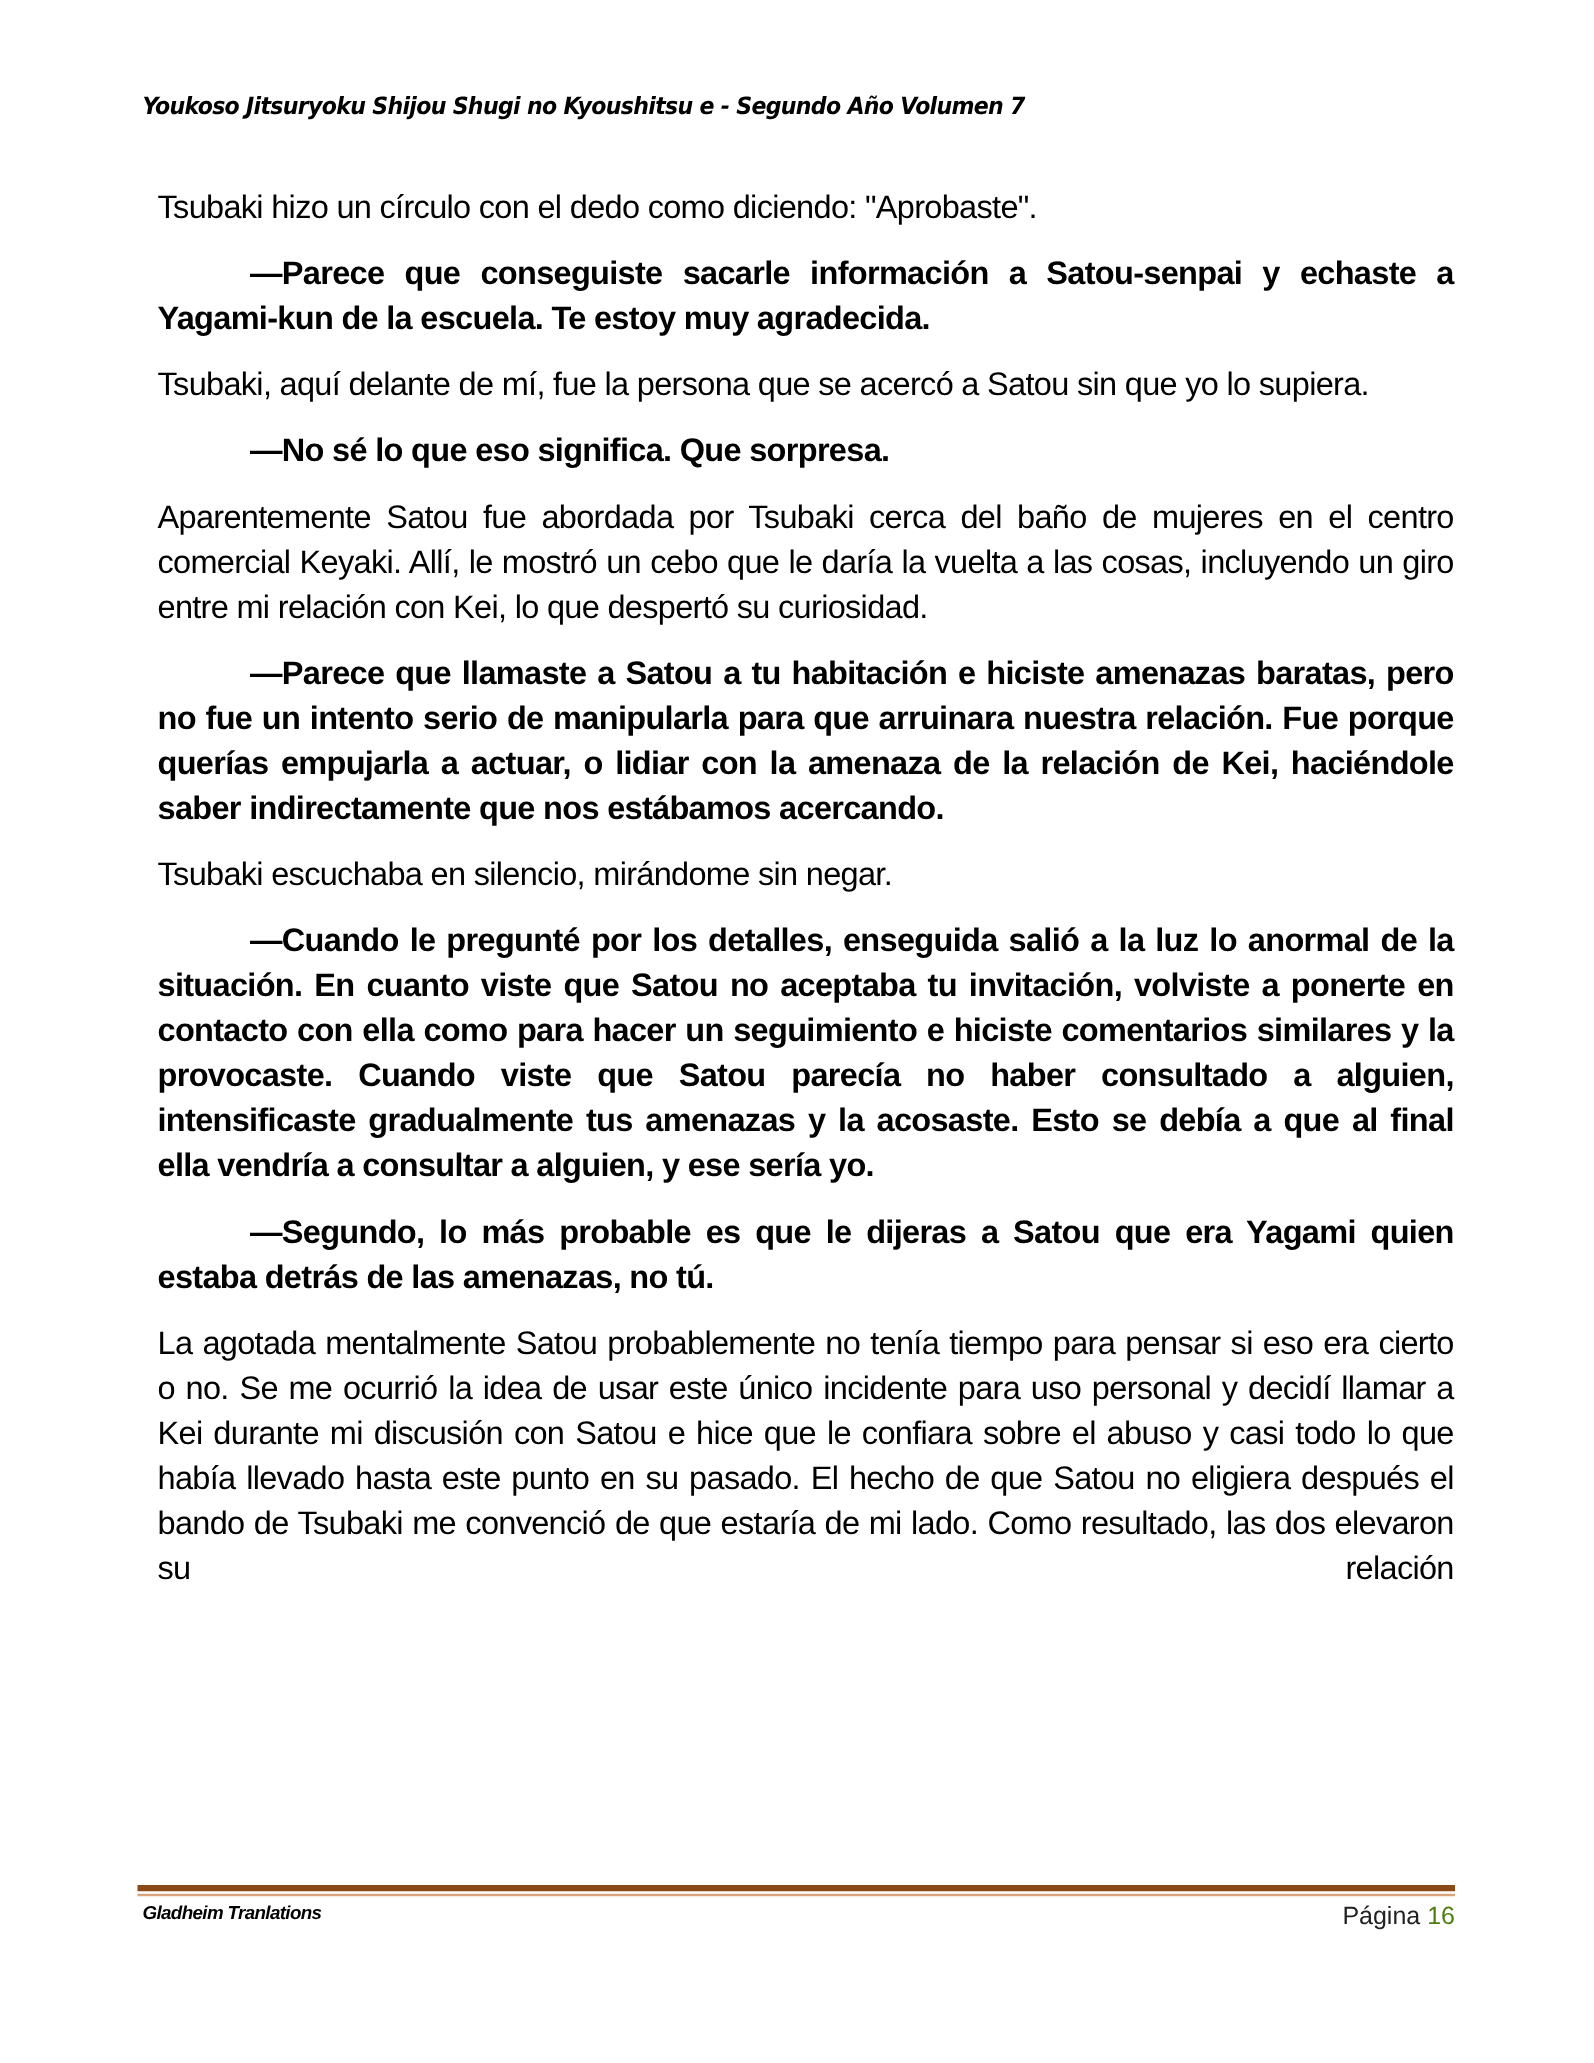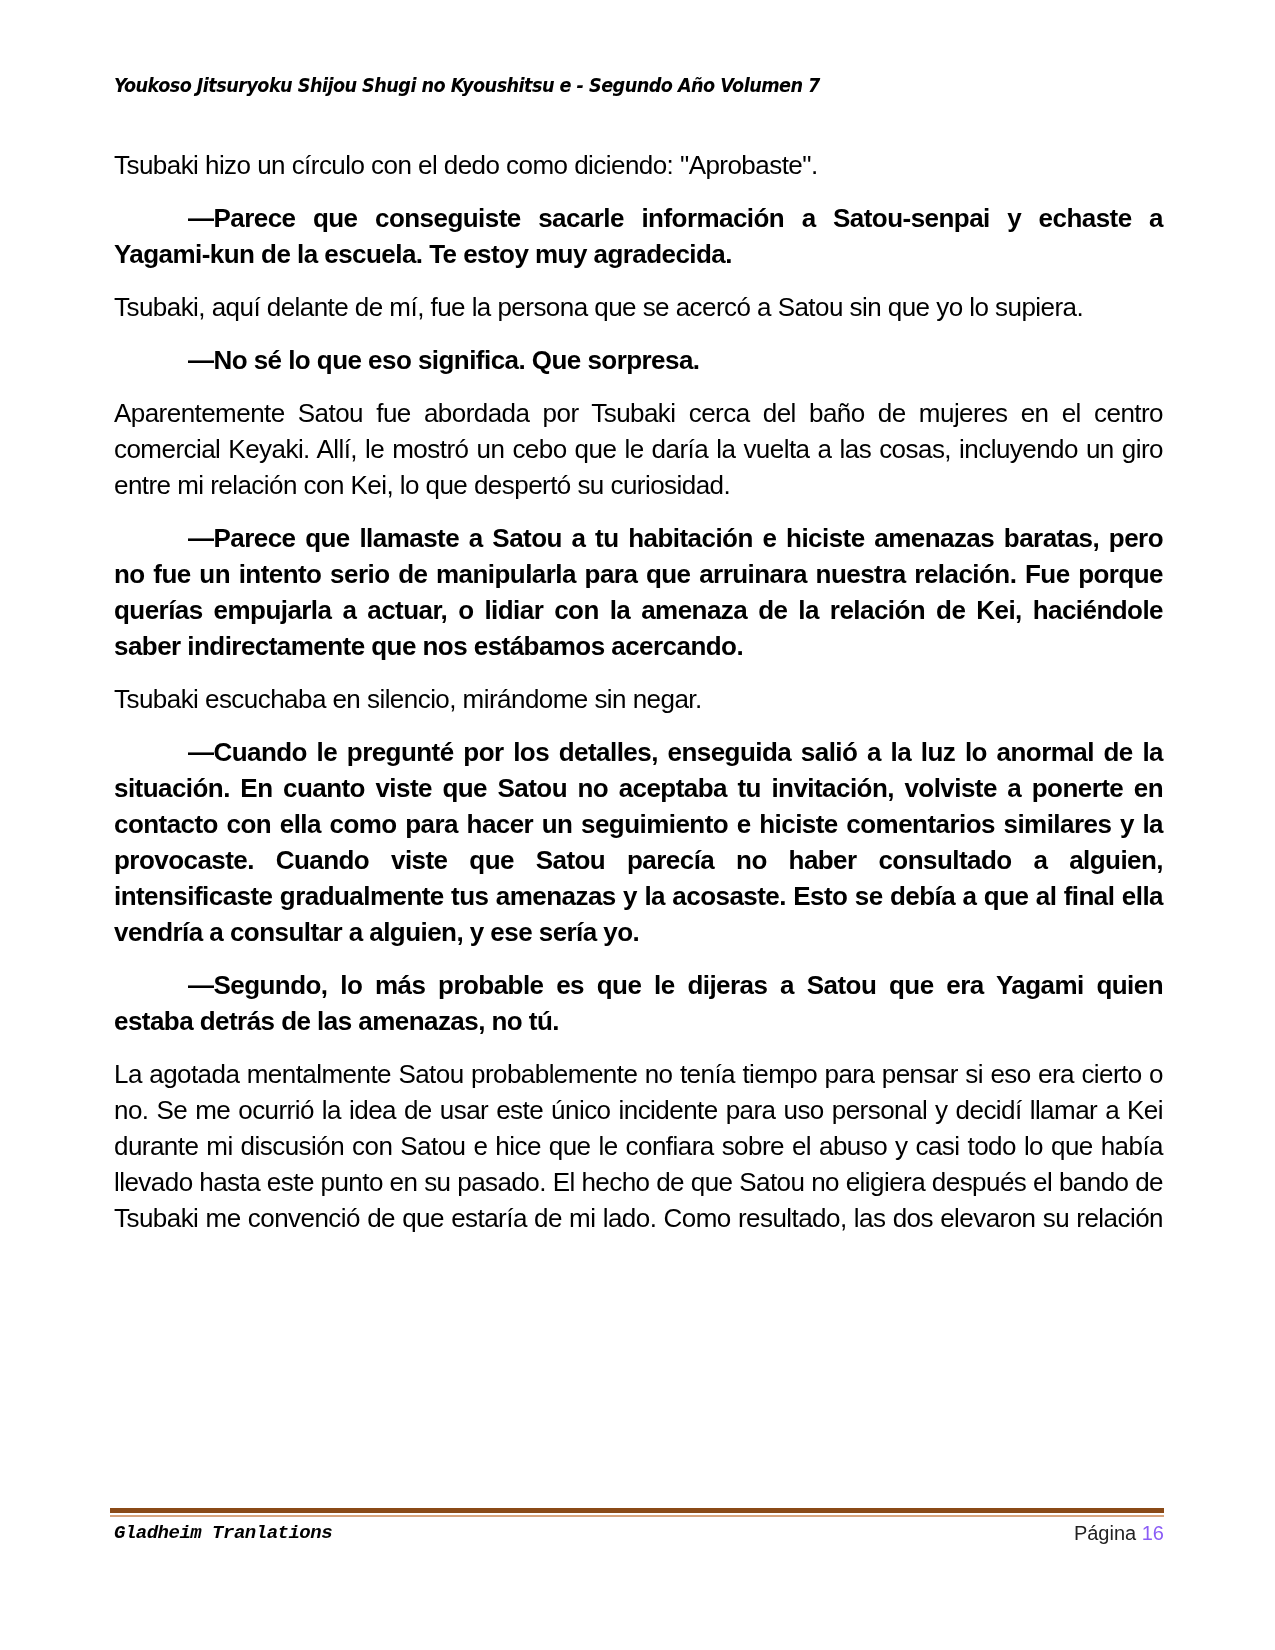--- a/index.html
+++ b/index.html
@@ -8,41 +8,41 @@
     position: absolute; left: 114px; top: 74px; width: 1050px;
     font-family: "DejaVu Sans", sans-serif; font-weight: bold; font-style: italic;
     font-size: 19px; letter-spacing: -0.6px; white-space: nowrap;
     transform: scaleX(0.93); transform-origin: left center;
   }
   .body-text {
     position: absolute; left: 114px; top: 147px; width: 1049px;
     font-family: "Liberation Sans", sans-serif; font-size: 26px; line-height: 36px;
     letter-spacing: -0.55px;
   }
-  .body-text p { margin: 0 0 17px 0; text-align: justify; }
+  .body-text p { margin: 0 0 17px 12px; text-align: justify; }
   .body-text p.dialogue { text-indent: 74px; font-weight: bold; }
   .body-text p.last { text-align-last: justify; }
   .footer-rule {
     position: absolute; left: 110px; top: 1508px; width: 1054px; height: 5px;
     background: #8a4a17;
   }
   .footer-rule2 {
     position: absolute; left: 110px; top: 1515px; width: 1054px; height: 2px;
     background: #d8a47c;
   }
   .footer-left {
     position: absolute; left: 114px; top: 1522px;
-    font-family: Liberation Mono, monospace; font-weight: bold; font-style: italic;
-    font-size: 19px; letter-spacing: -0.5px;
+    font-family: Liberation Sans, sans-serif; font-weight: bold; font-style: italic;
+    font-size: 15px; letter-spacing: -0.5px;
   }
   .footer-right {
     position: absolute; right: 111px; top: 1522px;
     font-family: "Liberation Sans", sans-serif; font-size: 20px; color: #222;
   }
-  .footer-right .num { color: #8b5cf6; }
+  .footer-right .num { color: #4d7c0f; }
 </style>
 </head>
 <body>
 
 <div class="header">Youkoso Jitsuryoku Shijou Shugi no Kyoushitsu e - Segundo Año Volumen 7</div>
 
 <div class="body-text">
   <p class="narration">Tsubaki hizo un círculo con el dedo como diciendo: "Aprobaste".</p>
   <p class="dialogue">—Parece que conseguiste sacarle información a Satou-senpai y echaste a Yagami-kun de la escuela. Te estoy muy agradecida.</p>
   <p class="narration">Tsubaki, aquí delante de mí, fue la persona que se acercó a Satou sin que yo lo supiera.</p>

